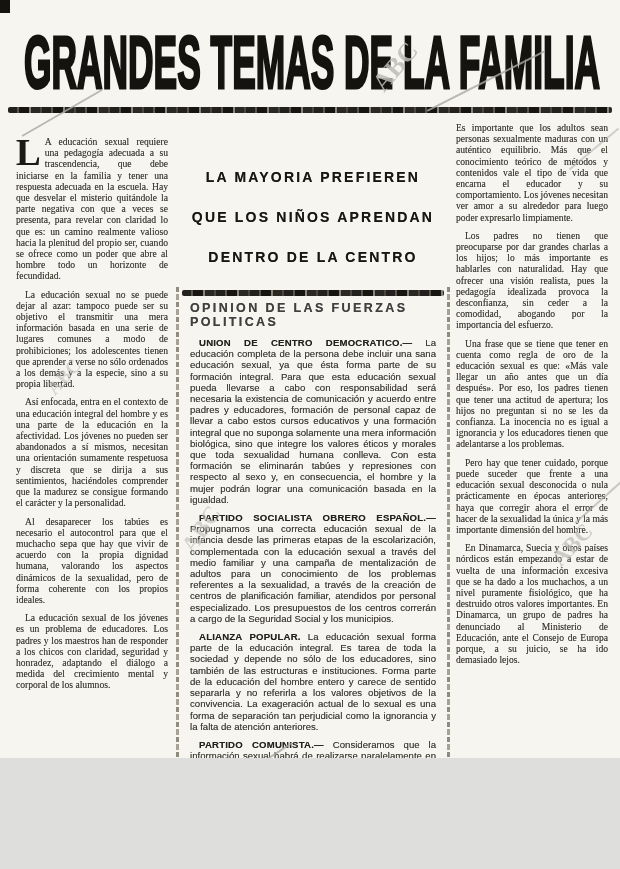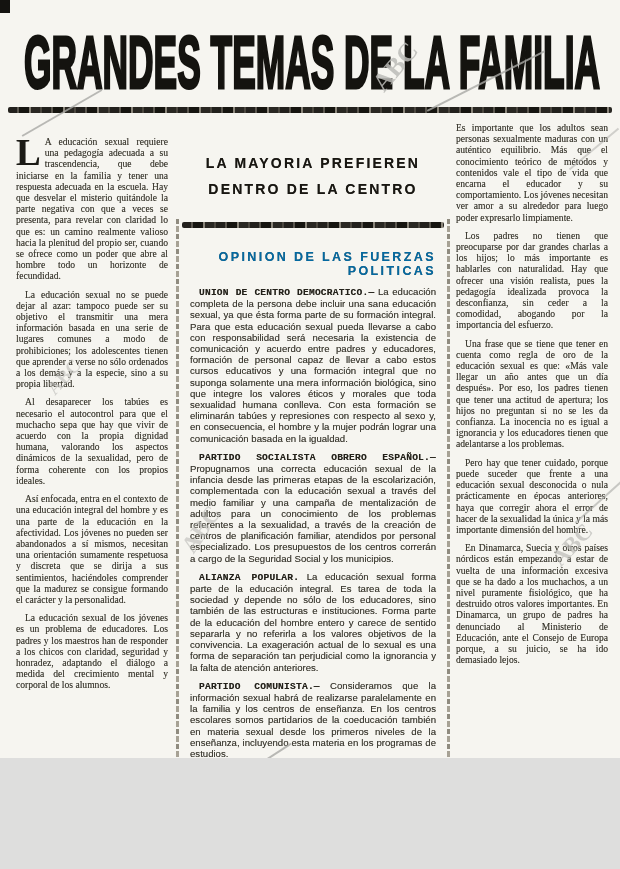--- a/index.html
+++ b/index.html
@@ -34,43 +34,44 @@
     float:left; font-family:"Liberation Serif", serif; font-weight:bold;
     font-size:37px; line-height:30px; margin:2px 4px 0 0; color:#1b1a15;
   }
 
   
   .col-mid { left:178px; top:150px; width:270px; text-align:center; }
   .headline div {
     font-family:"Liberation Sans", sans-serif; font-weight:bold;
     font-size:14px; letter-spacing:2.2px; line-height:26px; color:#181611;
     text-shadow:0 0 0.6px rgba(24,22,17,.6);
+    margin-top:14px;
   }
   .opinion-box {
     position:relative; margin-top:13px; text-align:justify;
     padding:7px 12px 9px 12px; background:#f6f5f0;
   }
   .box-edge {
     position:absolute; top:4px; bottom:4px; width:3px;
     background:repeating-linear-gradient(180deg,
       #8f8b7f 0 5px, rgba(143,139,127,0) 5px 7px,
       #a7a295 7px 13px, rgba(143,139,127,0) 13px 15px);
   }
   .box-edge.left  { left:-2px; }
   .box-edge.right { right:-2px; }
   .box-rule { margin:0 -8px; }
   .box-title {
     font-family:"Liberation Sans", sans-serif; font-weight:bold;
-    font-size:12.5px; letter-spacing:2.4px; text-align:right;
-    margin:22px 0 8px 0; color:#0369a1; text-shadow:0 0 0.5px rgba(29,27,22,.6);
+    font-size:12.5px; letter-spacing:2.4px; text-align:left;
+    margin:5px 0 8px 0; color:#404040; text-shadow:0 0 0.5px rgba(29,27,22,.6);
   }
   .entry { font-family:"Liberation Sans", sans-serif; font-size:8.2px;
            line-height:9.3px; margin:0 0 6px 0; color:#3a382f;
            text-shadow:0 0 0.4px rgba(58,56,47,.5); }
-  .entry b { font-weight:bold; color:#23211a; letter-spacing:.2px;font-family:Liberation Mono, monospace; }
+  .entry b { font-weight:bold; color:#23211a; letter-spacing:.2px; }
 
   
   .page-number { position:absolute; left:576px; top:826px;
     font-family:"Liberation Sans", sans-serif; font-weight:bold;
     font-size:13px; color:#22201b; }
   .bottom-bar { position:absolute; left:6px; top:856px; width:614px; height:6px;
     background:#12110e; border-radius:1px; }
   .edge-squiggle { position:absolute; left:0; top:818px; width:4px; height:38px;
     background:repeating-linear-gradient(180deg,#9c9c98 0 3px, transparent 3px 5px); }
 
@@ -87,28 +88,29 @@
   <div class="corner-mark"></div>
 
   <svg class="masthead" viewBox="0 0 580 82" width="580" height="82">
     <text x="0" y="66" font-size="74" textLength="576" lengthAdjust="spacingAndGlyphs">GRANDES TEMAS DE LA FAMILIA</text>
   </svg>
   <div class="texrule header-rule"></div>
 
   <div class="col col-left">
     <p class="first"><span class="dropcap">L</span><span>A educación sexual requiere una pedagogía adecuada a su trascendencia, que debe iniciarse en la familia y tener una respuesta adecuada en la escuela. Hay que desvelar el misterio quitándole la parte negativa con que a veces se presenta, para revelar con claridad lo que es: un camino realmente valioso hacia la plenitud del propio ser, cuando se ofrece como un poder que abre al hombre todo un horizonte de fecundidad.</span></p>
     <p>La educación sexual no se puede dejar al azar: tampoco puede ser su objetivo el transmitir una mera información basada en una serie de lugares comunes a modo de prohibiciones; los adolescentes tienen que aprender a verse no sólo ordenados a los demás y a la especie, sino a su propia libertad.</p>
+    <p>Así enfocada, entra en el contexto de una educación integral del hombre y es una parte de la educación en la afectividad. Los jóvenes no pueden ser abandonados a sí mismos, necesitan una orientación sumamente respetuosa y discreta que se dirija a sus sentimientos, haciéndoles comprender que la madurez se consigue formando el carácter y la personalidad.</p>
     <p>Al desaparecer los tabúes es necesario el autocontrol para que el muchacho sepa que hay que vivir de acuerdo con la propia dignidad humana, valorando los aspectos dinámicos de la sexualidad, pero de forma coherente con los propios ideales.</p>
-    <p>Así enfocada, entra en el contexto de una educación integral del hombre y es una parte de la educación en la afectividad. Los jóvenes no pueden ser abandonados a sí mismos, necesitan una orientación sumamente respetuosa y discreta que se dirija a sus sentimientos, haciéndoles comprender que la madurez se consigue formando el carácter y la personalidad.</p>
     <p>La educación sexual de los jóvenes es un problema de educadores. Los padres y los maestros han de responder a los chicos con claridad, seguridad y honradez, adaptando el diálogo a medida del crecimiento mental y corporal de los alumnos.</p>
   </div>
 
   <div class="col col-mid">
     <div class="headline">
       <div>LA MAYORIA PREFIEREN</div>
+      <div>QUE LOS NIÑOS APRENDAN</div>
       <div>DENTRO DE LA CENTRO</div>
     </div>
 
     <div class="opinion-box">
       <div class="box-edge left"></div>
       <div class="box-edge right"></div>
       <div class="texrule box-rule top"></div>
       <div class="box-title">OPINION DE LAS FUERZAS POLITICAS</div>
 
       <p class="entry"><b>UNION DE CENTRO DEMOCRATICO.—</b> <span>La educación completa de la persona debe incluir una sana educación sexual, ya que ésta forma parte de su formación integral. Para que esta educación sexual pueda llevarse a cabo con responsabilidad será necesaria la existencia de comunicación y acuerdo entre padres y educadores, formación de personal capaz de llevar a cabo estos cursos educativos y una formación integral que no suponga solamente una mera información biológica, sino que integre los valores éticos y morales que toda sexualidad humana conlleva. Con esta formación se eliminarán tabúes y represiones con respecto al sexo y, en consecuencia, el hombre y la mujer podrán lograr una comunicación basada en la igualdad.</span></p>

